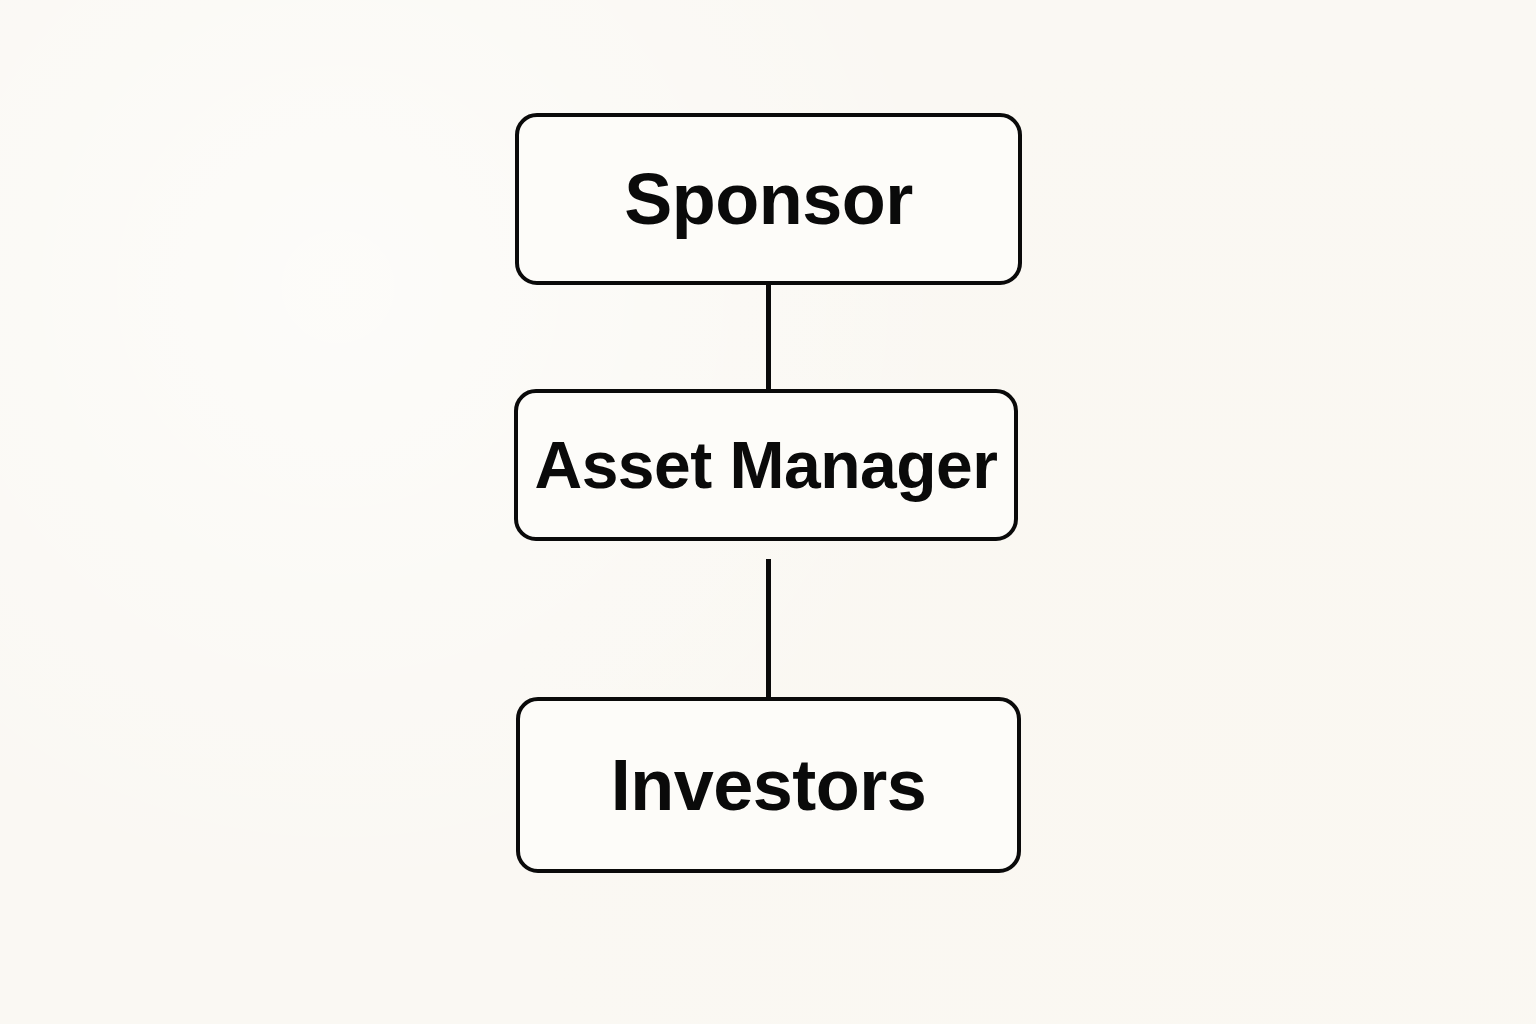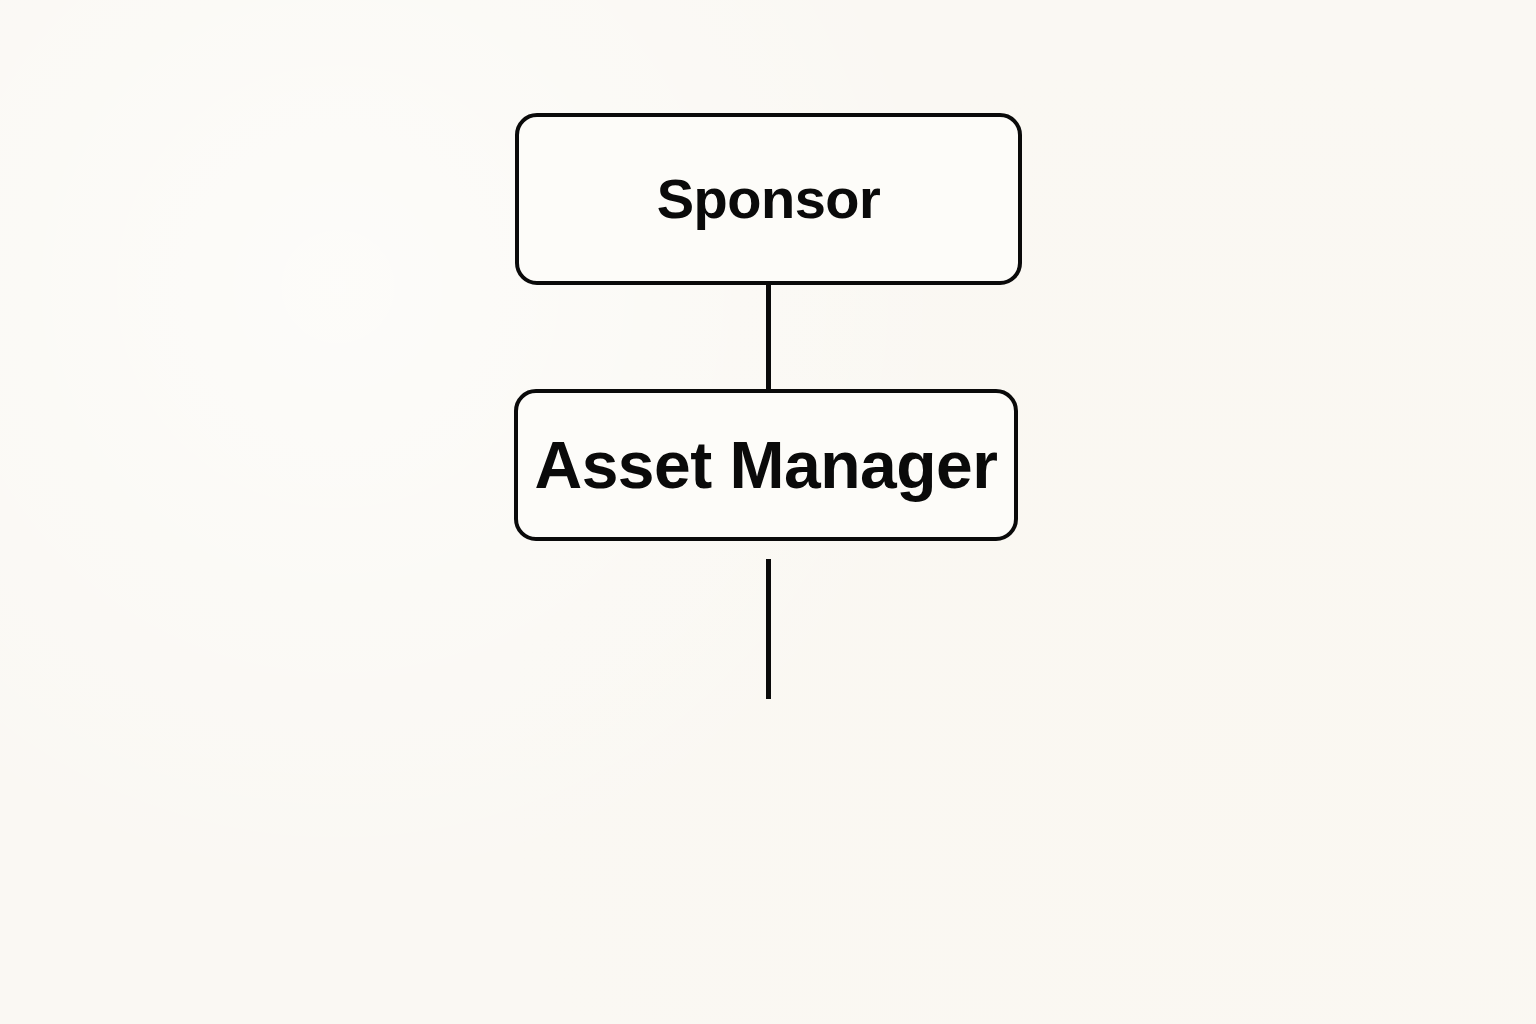--- a/index.html
+++ b/index.html
@@ -50,21 +50,21 @@
     letter-spacing: -0.5px;
     line-height: 1;
     white-space: nowrap;
     user-select: none;
   }
 
   #node-sponsor       { left: 515px; top: 113px; width: 507px; height: 172px; }
   #node-asset-manager { left: 514px; top: 389px; width: 504px; height: 152px; }
   #node-investors     { left: 516px; top: 697px; width: 505px; height: 176px; }
 
-  #label-sponsor       { font-size: 56px; }
+  #label-sponsor       { font-size: 72px; }
   #label-asset-manager { font-size: 66px; }
   #label-investors     { font-size: 72px; }
 
   .connector {
     position: absolute;
     width: 4.5px;
     background: #0A0A0A;
     z-index: 1;
   }
 
@@ -92,14 +92,17 @@
   </div>
 
   <div id="connector-sponsor-asset-manager" class="connector"></div>
 
   <div id="node-asset-manager" class="node-box">
     <span id="label-asset-manager" class="node-label">Asset Manager</span>
   </div>
 
   <div id="connector-asset-manager-investors" class="connector"></div>
 
+  <div id="node-investors" class="node-box">
+    <span id="label-investors" class="node-label">Investors</span>
+  </div>
 
 </div>
 
 </body></html>

